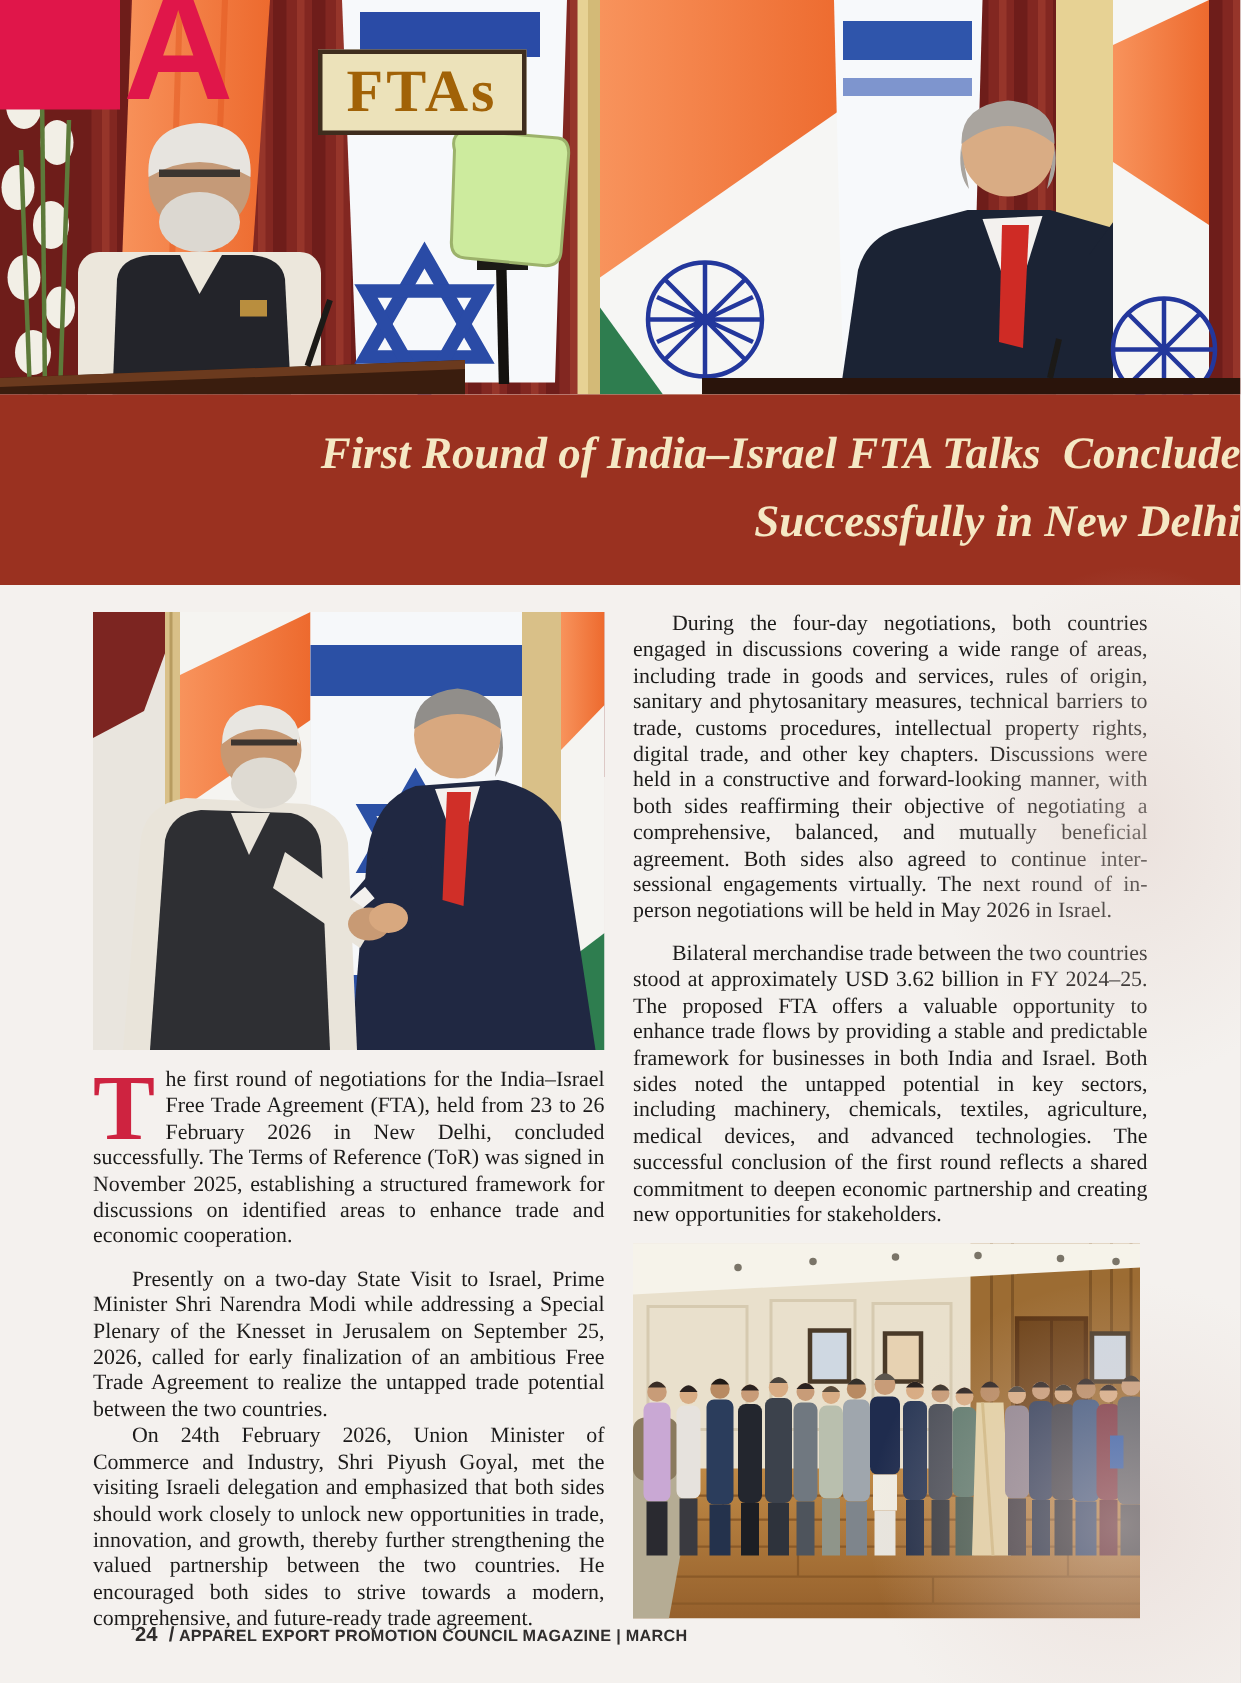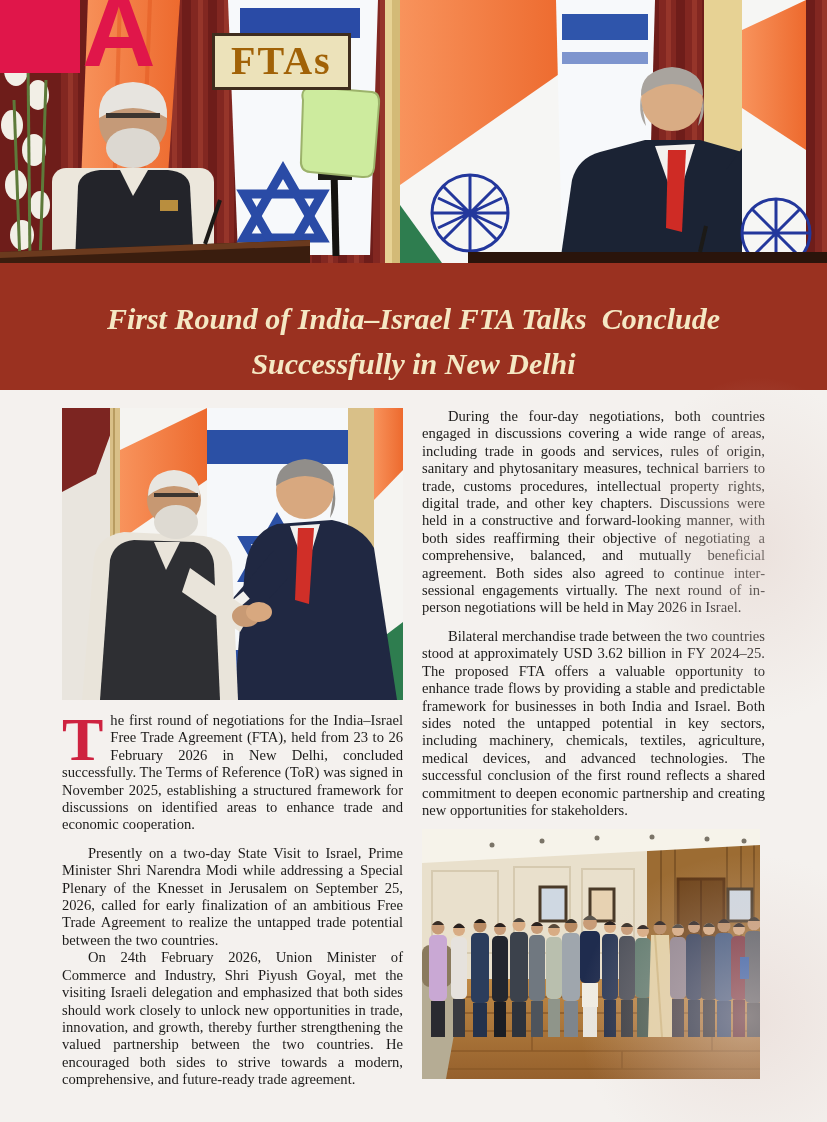--- a/index.html
+++ b/index.html
@@ -20,21 +20,21 @@
   
   .logo-rect{position:absolute;left:0;top:0;width:80px;height:73px;background:#e0164a;}
   .logo-a{position:absolute;left:82px;top:-20px;font-family:"Liberation Sans",sans-serif;
           font-weight:bold;font-size:102px;color:#e0164a;line-height:1;}
   .fta-chip{position:absolute;left:170px;top:33px;background:#ece2ba;border:3px solid #3f2d1e;
             padding:1px 16px 3px 16px;font-family:"Liberation Serif",serif;font-weight:bold;
             font-size:40px;color:#a16207;letter-spacing:2px;margin-left:42px;}
 
   
   .banner{position:absolute;left:0;top:263px;width:827px;height:127px;background:#9a3120;}
-  .banner h1{margin:16px;padding-top:17px;text-align:center;font-style:italic;font-weight:bold;
+  .banner h1{margin:0;padding-top:17px;text-align:right;font-style:italic;font-weight:bold;
              font-size:30px;line-height:45px;color:#f5e8c4;white-space:pre-line;
              font-family:"Liberation Serif",serif;}
 
   
   .col{position:absolute;top:408px;font-size:14.6px;line-height:17.4px;color:#1c1b1a;
        text-align:justify;}
   .col-left{left:62px;width:341px;}
   .col-right{left:422px;width:343px;}
   .photo{display:block;}
   .photo-handshake{width:341px;height:292px;margin-bottom:12px;}
@@ -429,16 +429,20 @@
             <circle cx="332" cy="95" r="6.5" fill="#c89c78"></circle>
             <path d="M326 92 Q332 84 338 92" fill="#3a332c"></path>
             <rect x="323" y="102" width="18" height="72" rx="5" fill="#565b64"></rect>
             <rect x="325" y="174" width="14" height="34" fill="#40444c"></rect>
             <rect x="318" y="128" width="9" height="22" fill="#2857a8"></rect>
           </g>
       </g>
     </svg>
   </div>
 
+  <div class="footer">
+    <span class="pageno">24</span>
+    <span class="sep">/</span><span class="mag">APPAREL EXPORT PROMOTION COUNCIL MAGAZINE | MARCH</span>
+  </div>
 
   <div class="wm wm1"></div>
   <div class="wm wm2"></div>
 </div>
 
 </body></html>

